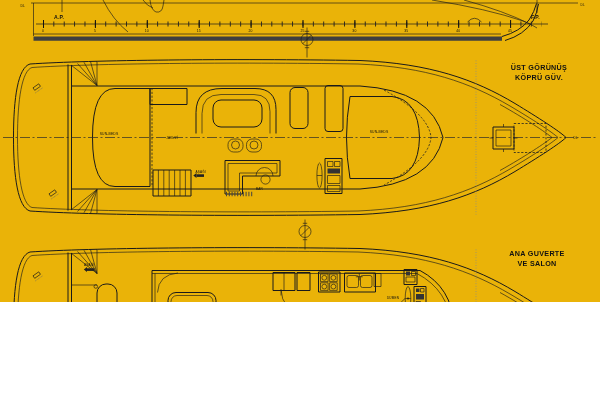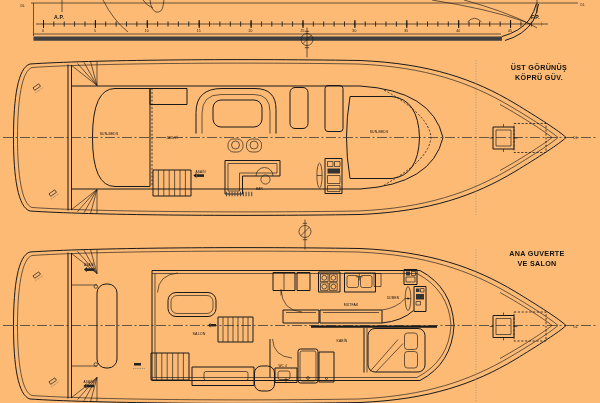--- a/index.html
+++ b/index.html
@@ -1,16 +1,16 @@
 <!DOCTYPE html>
 <html><head>
 <meta charset="utf-8">
 <style>
   html,body{margin:0;padding:0;background:#fff;}
-  .canvas{position:relative;width:600px;height:403px;background:#fdba74;overflow:hidden;font-family:"Liberation Sans",sans-serif;}
+  .canvas{position:relative;width:600px;height:302px;background:#eab308;overflow:hidden;font-family:"Liberation Sans",sans-serif;}
   svg{position:absolute;left:0;top:0;}
   .ln{fill:none;stroke:#1a1a1a;stroke-width:1;stroke-linejoin:round;}
   .tn{fill:none;stroke:#1a1a1a;stroke-width:0.65;stroke-linejoin:round;}
   .cl{fill:none;stroke:#2a2a2a;stroke-width:0.7;stroke-dasharray:10 2.5 2 2.5;}
   .dash{fill:none;stroke:#222;stroke-width:0.8;stroke-dasharray:2.2 1.6;}
   .dot{fill:none;stroke:#8a8a8a;stroke-width:0.9;stroke-dasharray:0.8 1.8;}
   .kel{fill:none;stroke:#3f3f3f;stroke-width:4.2;}
   text{fill:#111;font-family:"Liberation Sans",sans-serif;letter-spacing:0.15px;}
   .t3{font-size:3.1px;} .t34{font-size:3.4px;} .t36{font-size:3.6px;}
   .tb{font-size:7.2px;font-weight:bold;letter-spacing:0.3px;}

